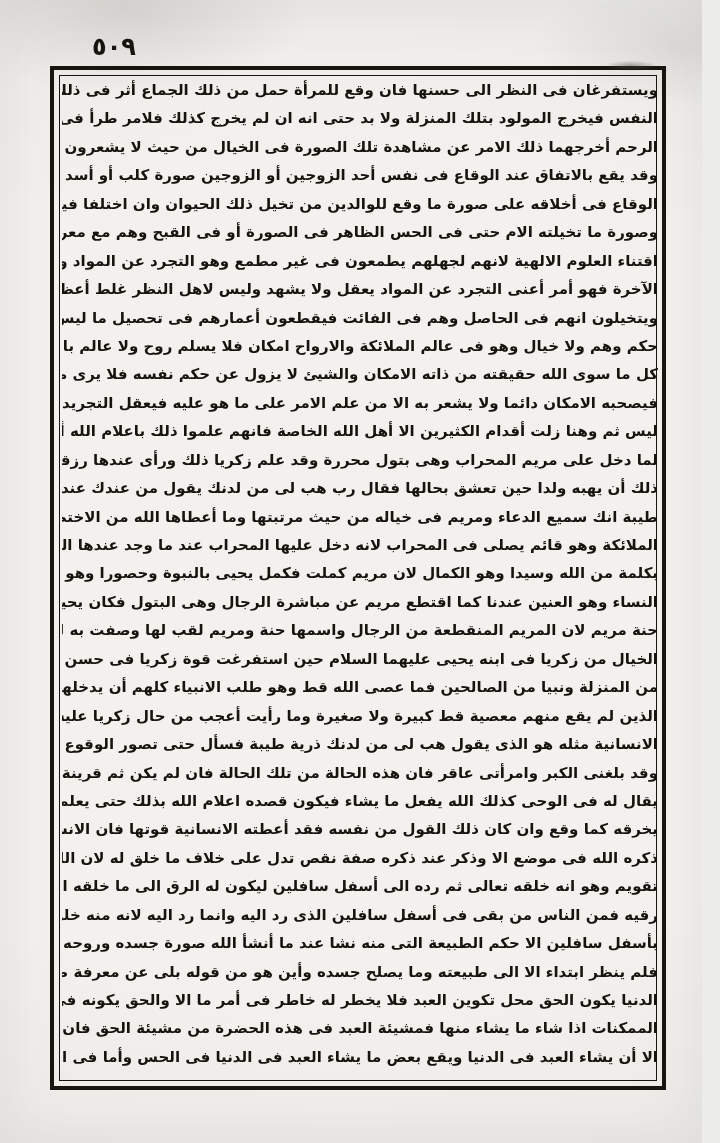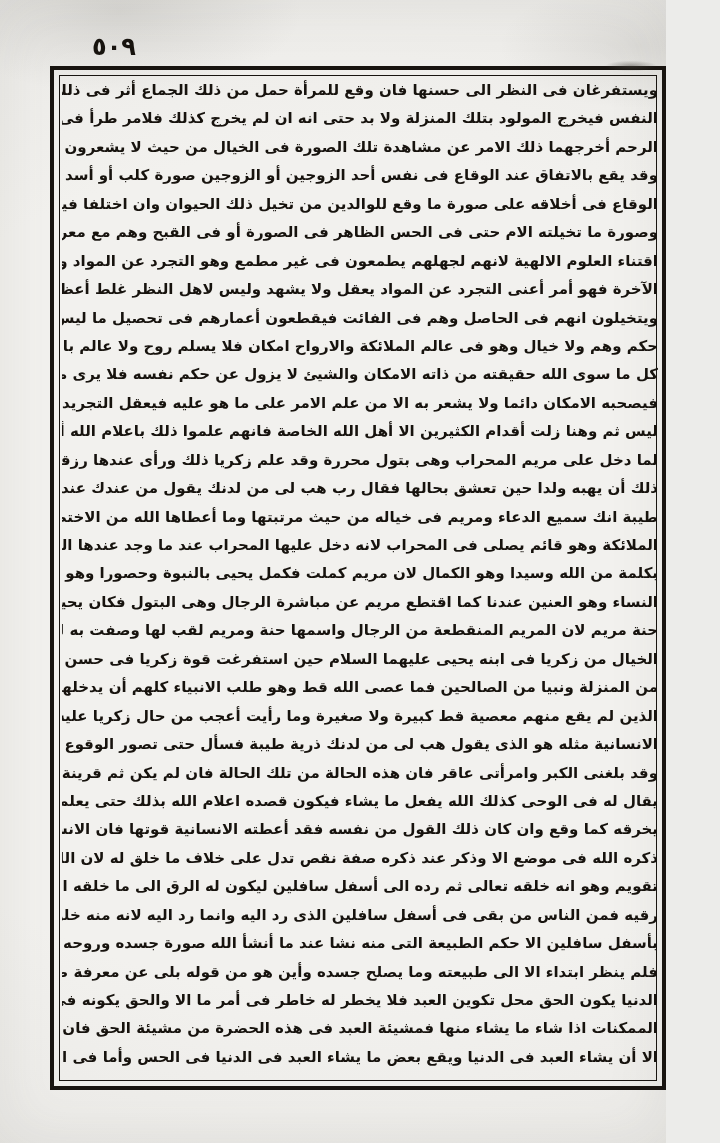--- a/index.html
+++ b/index.html
@@ -13,20 +13,21 @@
   }
   .page {
     position: relative;
     width: 666px;
     height: 1143px;
     background:
       radial-gradient(ellipse 260px 120px at 18% 1%, rgba(120,118,112,0.18), rgba(120,118,112,0) 70%),
       radial-gradient(ellipse 200px 90px at 96% 4%, rgba(120,118,112,0.15), rgba(120,118,112,0) 70%),
       radial-gradient(ellipse 900px 700px at 50% 50%, #f2f1ee 60%, #e9e8e5 100%);
     box-shadow: inset 0 0 60px rgba(90,88,80,0.10);
+    padding-left: 36px;
   }
   .page-number {
     position: absolute;
     top: 33px;
     left: 92px;
     font-size: 24px;
     font-weight: 700;
     color: #17130e;
     letter-spacing: 2px;
     transform: scaleY(1.05);

